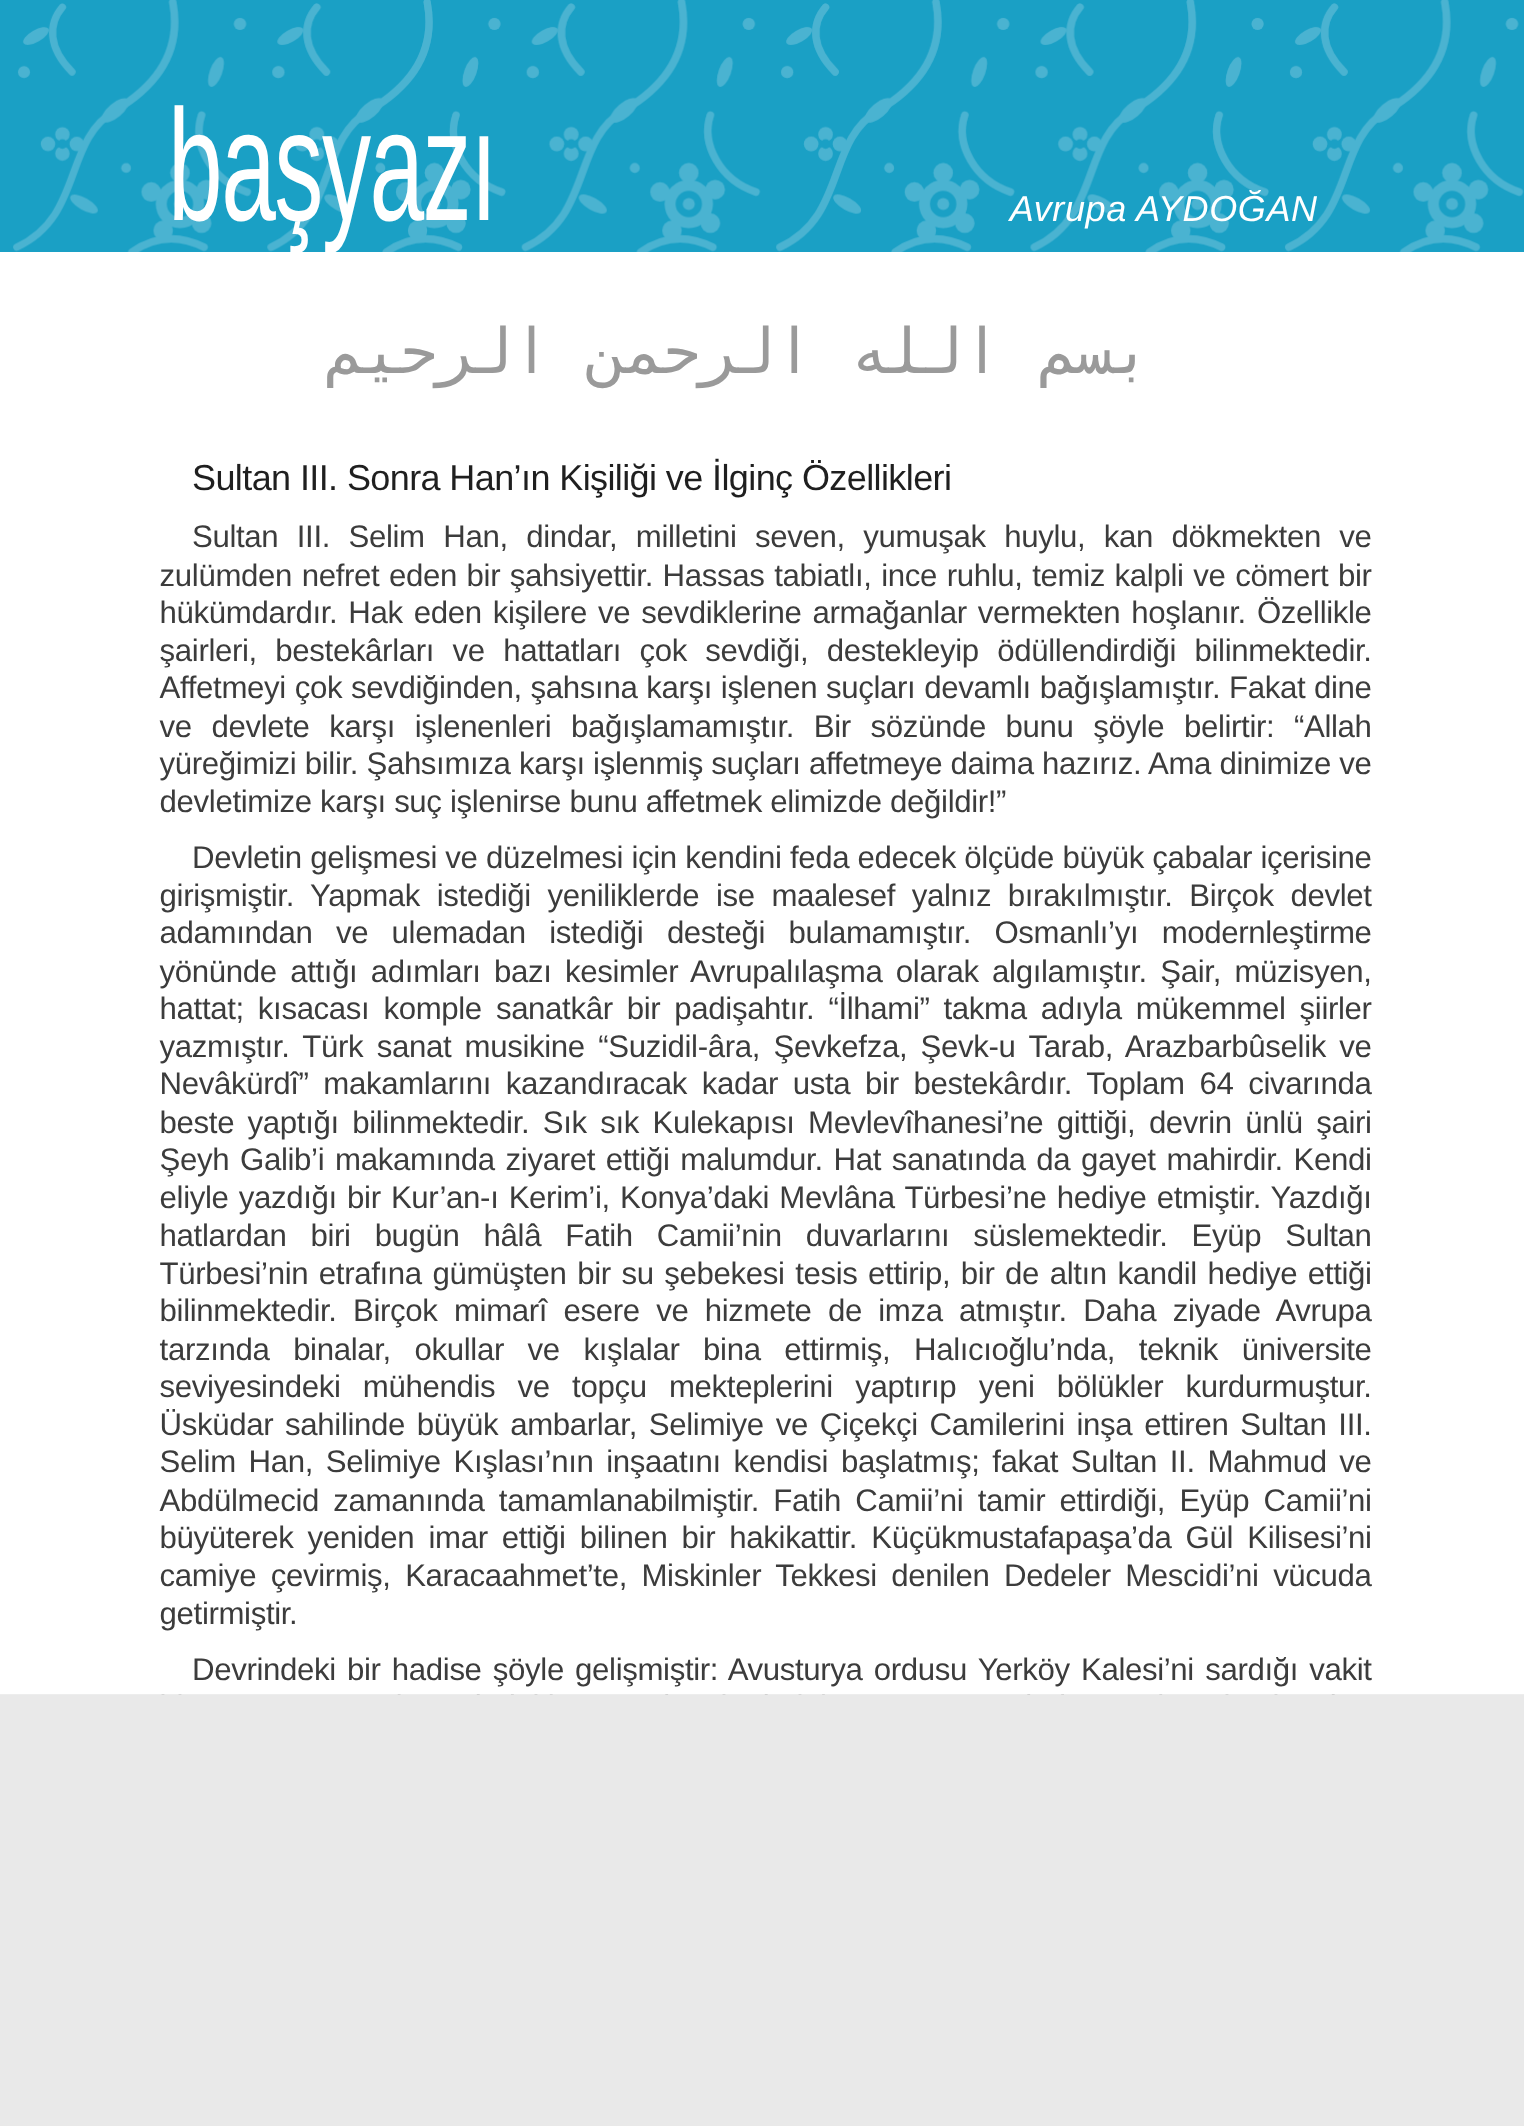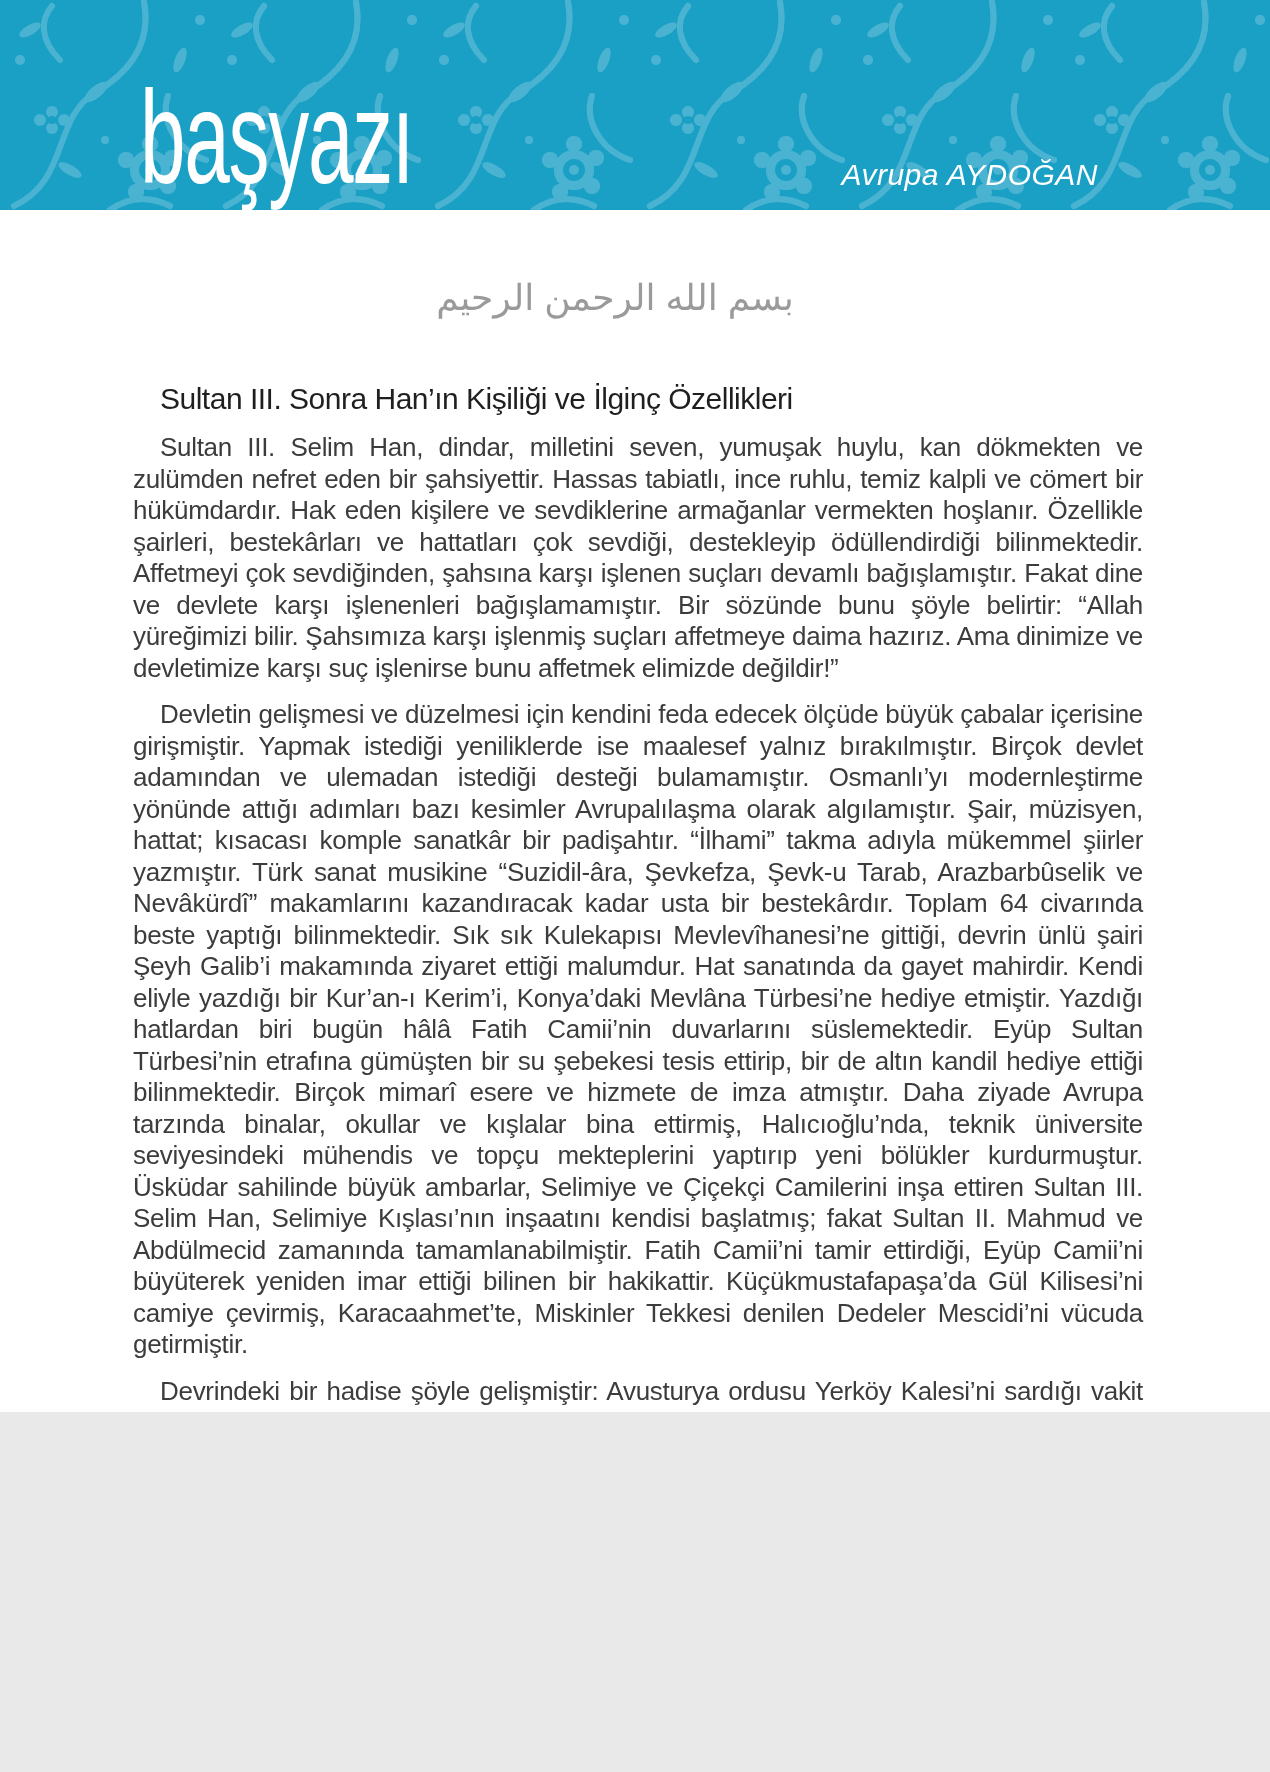--- a/index.html
+++ b/index.html
@@ -35,22 +35,22 @@
     font-size:30px;
     letter-spacing:0.5px;
     white-space:nowrap;
   }
 
   
   .bismillah{
     position:absolute;left:0;top:250px;width:1230px;
     text-align:center;
     color:#9a9a9a;
-    font-family:Liberation Sans, sans-serif;
-    font-size:36px;line-height:95px;
+    font-family:Liberation Mono, monospace;
+    font-size:52px;line-height:95px;
     letter-spacing:1px;
   }
 
   
   .article-title{
     position:absolute;left:160px;top:382px;
     color:#1f1f1f;
     font-size:30px;
     letter-spacing:-0.5px;
     white-space:nowrap;

